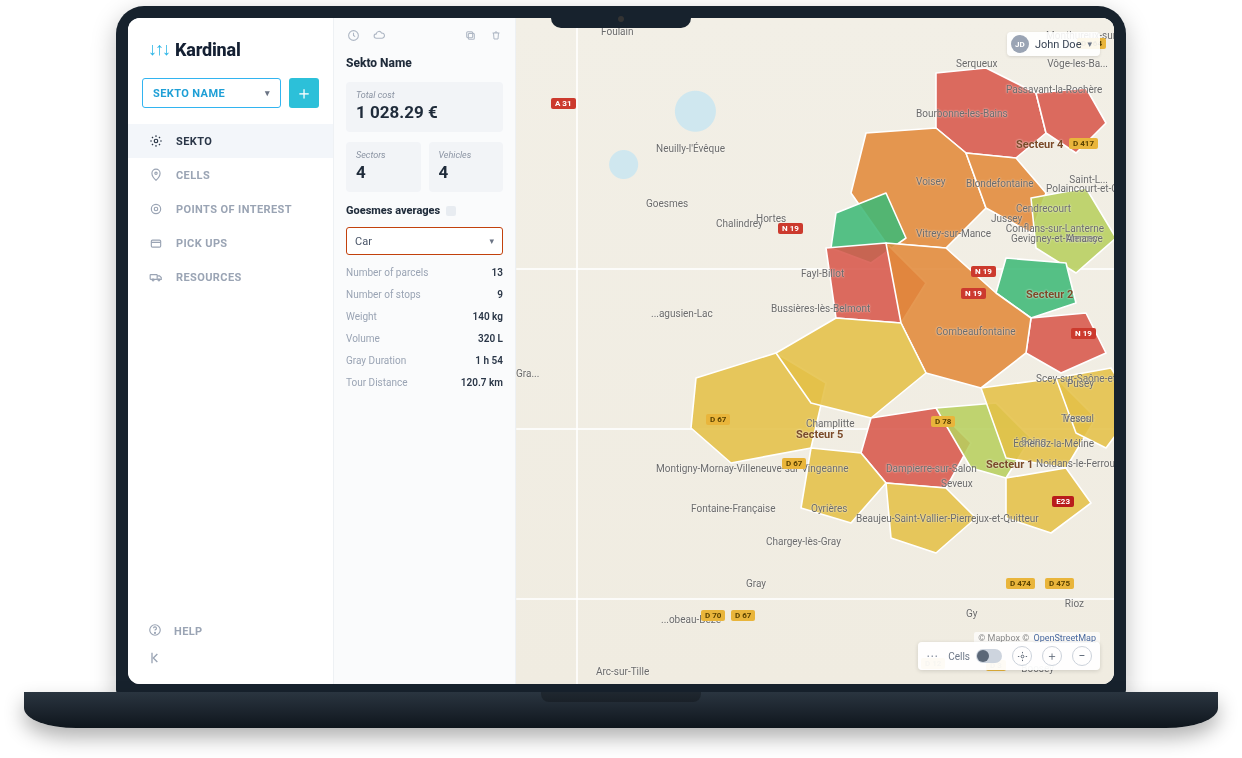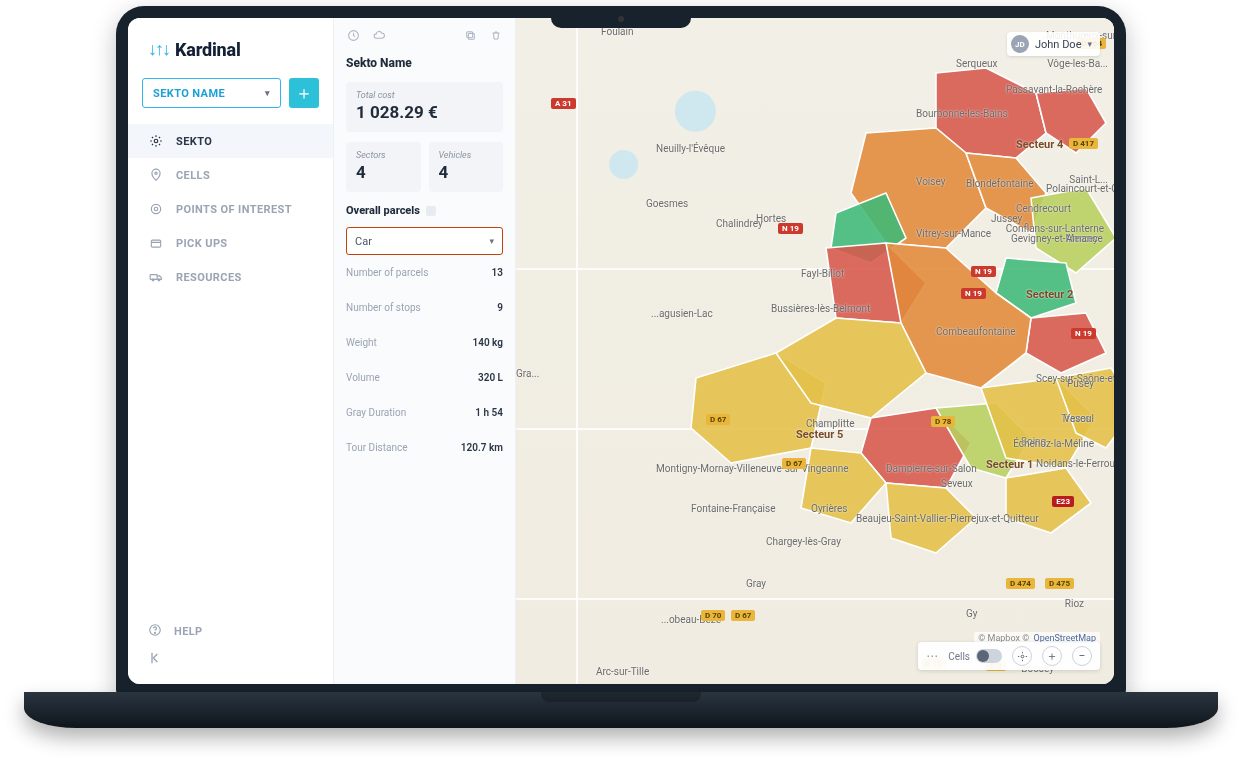--- a/index.html
+++ b/index.html
@@ -254,21 +254,21 @@
     border-radius: 3px;
     display: flex;
     align-items: center;
     justify-content: space-between;
     padding: 0 8px;
     font-size: 11px;
     color: #4a5568;
     cursor: pointer;
   }
 
-  .kv-list { display: flex; flex-direction: column; gap: 20px; }
+  .kv-list { display: flex; flex-direction: column; gap: 7px; }
   .kv {
     display: flex;
     justify-content: space-between;
     font-size: 10px;
     padding: 2px 0;
   }
   .kv .k { color: #9aa4b4; }
   .kv .v { color: #2a3647; font-weight: 600; }
 
   
@@ -565,21 +565,21 @@
             <div class="card-label">Sectors</div>
             <div class="card-value">4</div>
           </div>
           <div class="card">
             <div class="card-label">Vehicles</div>
             <div class="card-value">4</div>
           </div>
         </div>
 
         <div class="section-title">
-          <span>Overall parcels</span>
+          <span>Goesmes averages</span>
           <span class="mini-chip"></span>
         </div>
 
         <div class="dropdown">
           <span>Car</span>
           <span class="chevron">▾</span>
         </div>
 
         <div class="kv-list">
           <div class="kv">

